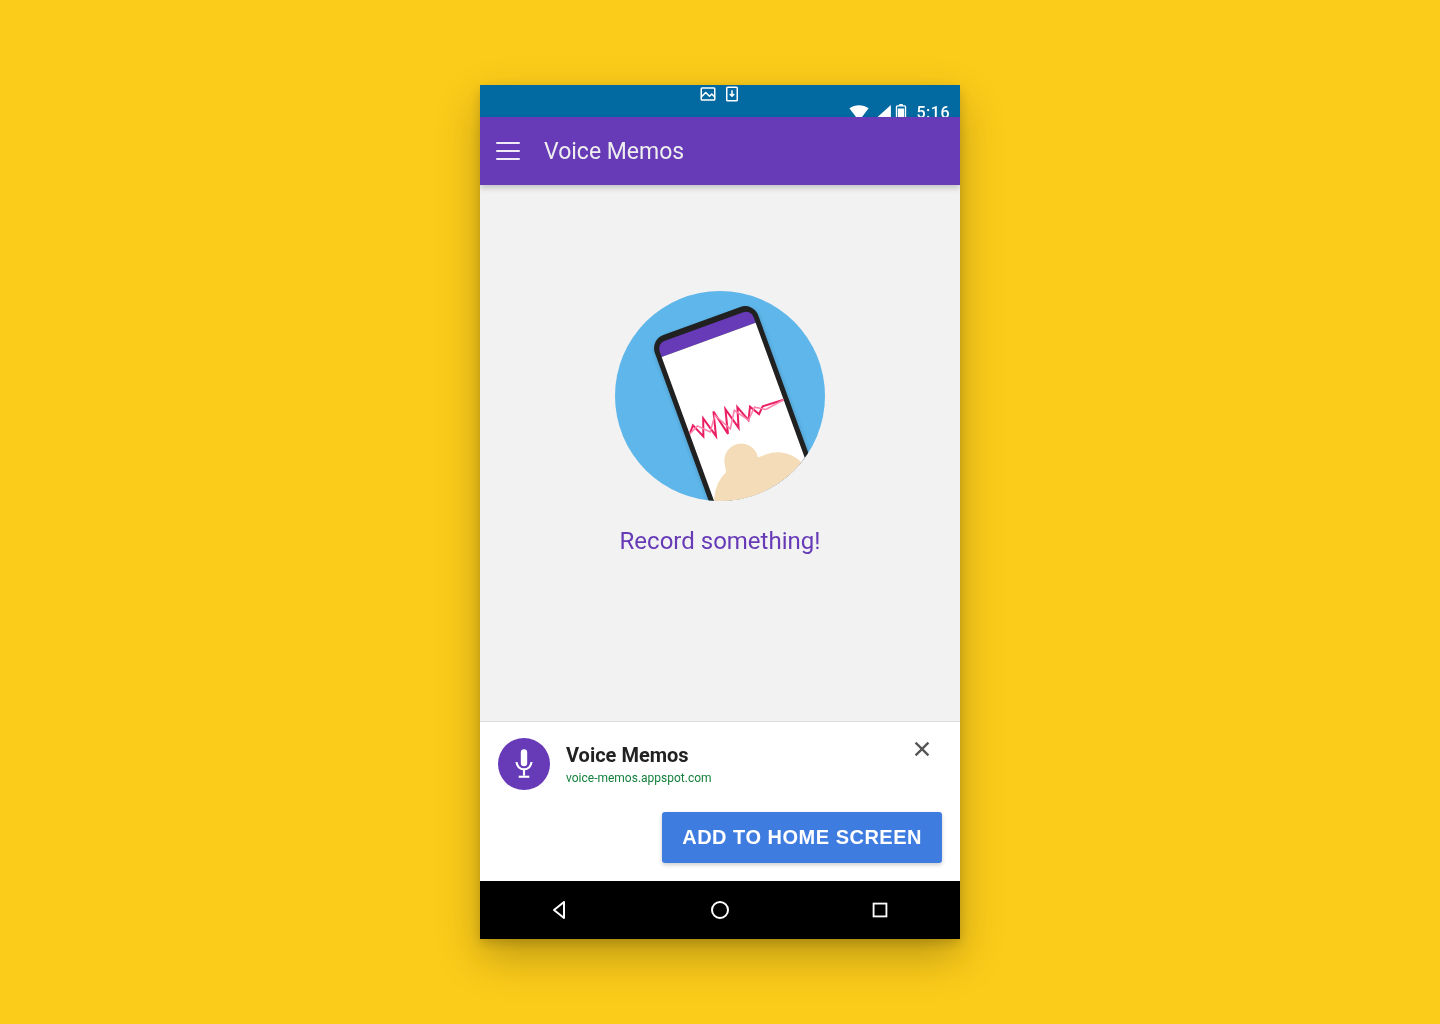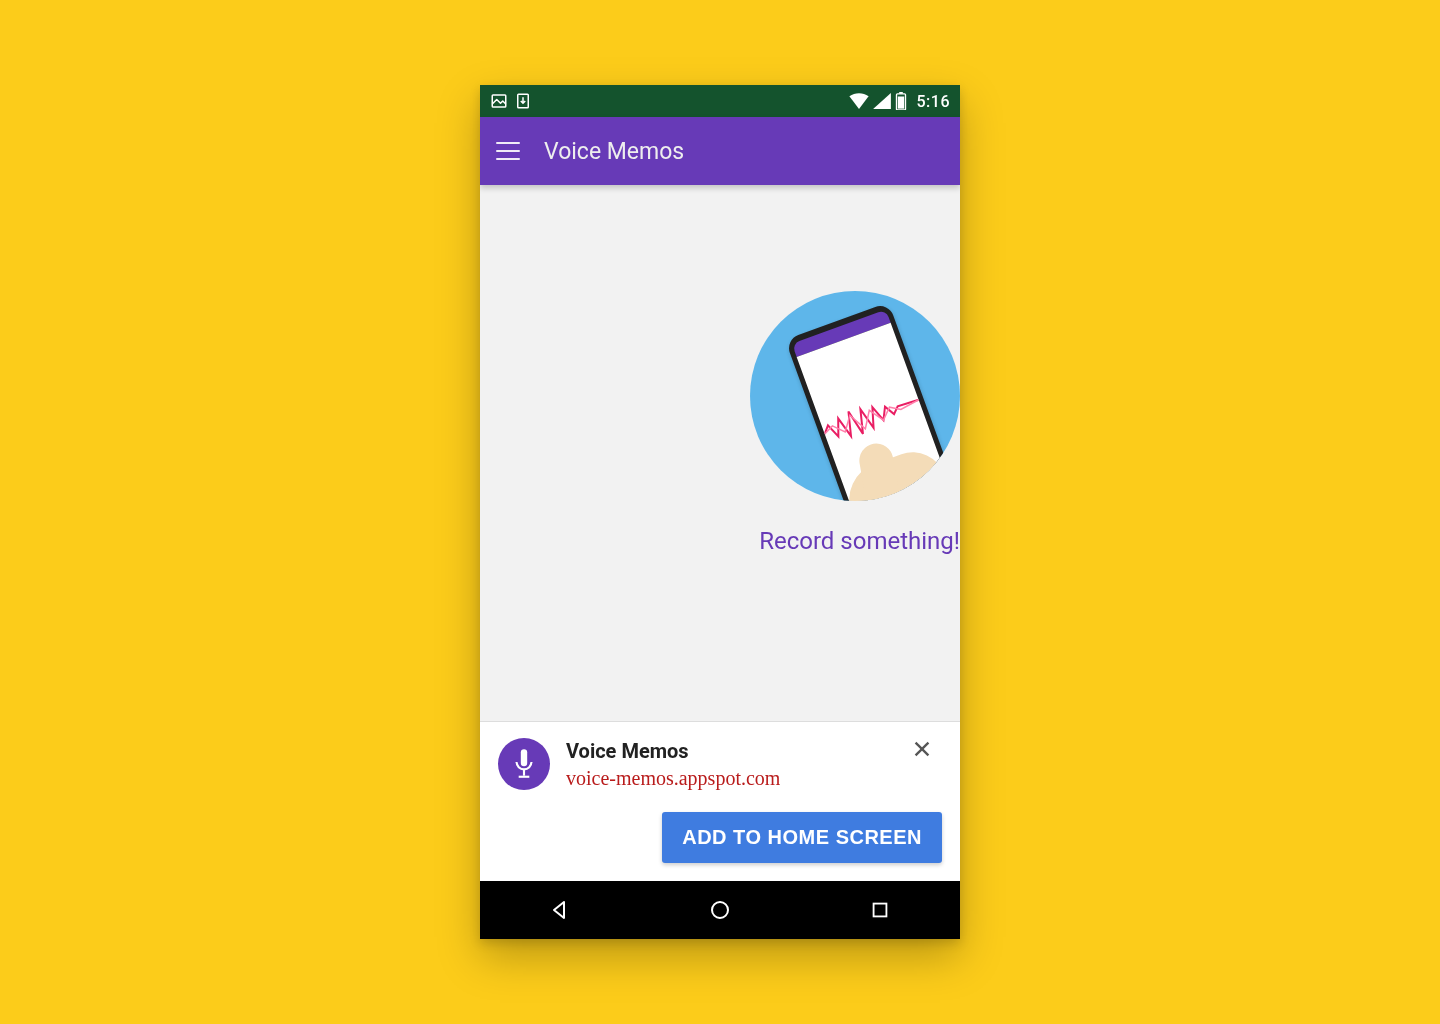--- a/index.html
+++ b/index.html
@@ -19,26 +19,27 @@
     background: #f2f2f2;
     box-shadow: 0 18px 40px rgba(0,0,0,0.25), 0 4px 10px rgba(0,0,0,0.15);
     display: flex;
     flex-direction: column;
     position: relative;
     overflow: hidden;
   }
   
   .statusbar {
     height: 32px;
-    background: #14532d;
+    background: #0369a1;
     color: #fff;
     display: flex;
     align-items: center;
     padding: 0 10px;
     font-size: 16px;
+    flex-direction: column;
   }
   .status-left { display: flex; align-items: center; gap: 6px; }
   .status-right { margin-left: auto; display: flex; align-items: center; gap: 4px; }
   .status-clock { font-weight: 500; margin-left: 6px; letter-spacing: .5px; }
   
   .appbar {
     height: 68px;
     background: #673AB7;
     color: #fff;
     display: flex;
@@ -51,21 +52,21 @@
   }
   .appbar .title { font-size: 23px; font-weight: 400; color: #eee; }
   .hamburger { width: 24px; height: 18px; display:flex; flex-direction:column; justify-content:space-between; cursor:pointer; opacity:.9;}
   .hamburger span { height: 2px; background:#fff; border-radius:1px; display:block; }
   
   .content {
     flex: 1;
     background: #f2f2f2;
     display: flex;
     flex-direction: column;
-    align-items: flex-end;
+    align-items: center;
     justify-content: center;
     position: relative;
     padding-bottom: 40px;
   }
   .hero-circle {
     width: 210px; height: 210px; border-radius: 50%;
     background: #5eb6ea;
     position: relative;
     overflow: hidden;
     margin-top: -20px;
@@ -128,21 +129,21 @@
     column-gap: 16px;
     row-gap: 4px;
   }
   .app-icon {
     width: 52px; height: 52px; border-radius: 50%;
     background: #673AB7;
     grid-row: 1 / span 2;
     display:flex; align-items:center; justify-content:center;
   }
   .install-name { font-size: 20px; font-weight: 700; color:#222; align-self:end;}
-  .install-host { font-size: 20px; color:#b91c1c; align-self:start;font-family:Liberation Serif, serif;}
+  .install-host { font-size: 12px; color:#15803d; align-self:start;}
   .close-btn { grid-column:3; grid-row:1; align-self:start; justify-self:center; cursor:pointer; color:#555; }
   .install-actions { grid-column: 1 / -1; display:flex; justify-content:flex-end; margin-top:18px;}
   .add-btn {
     background:#3f7ce0;
     color:#fff;
     border:none;
     font-weight:600;
     letter-spacing:.5px;
     font-size:20px;
     padding: 14px 20px;

